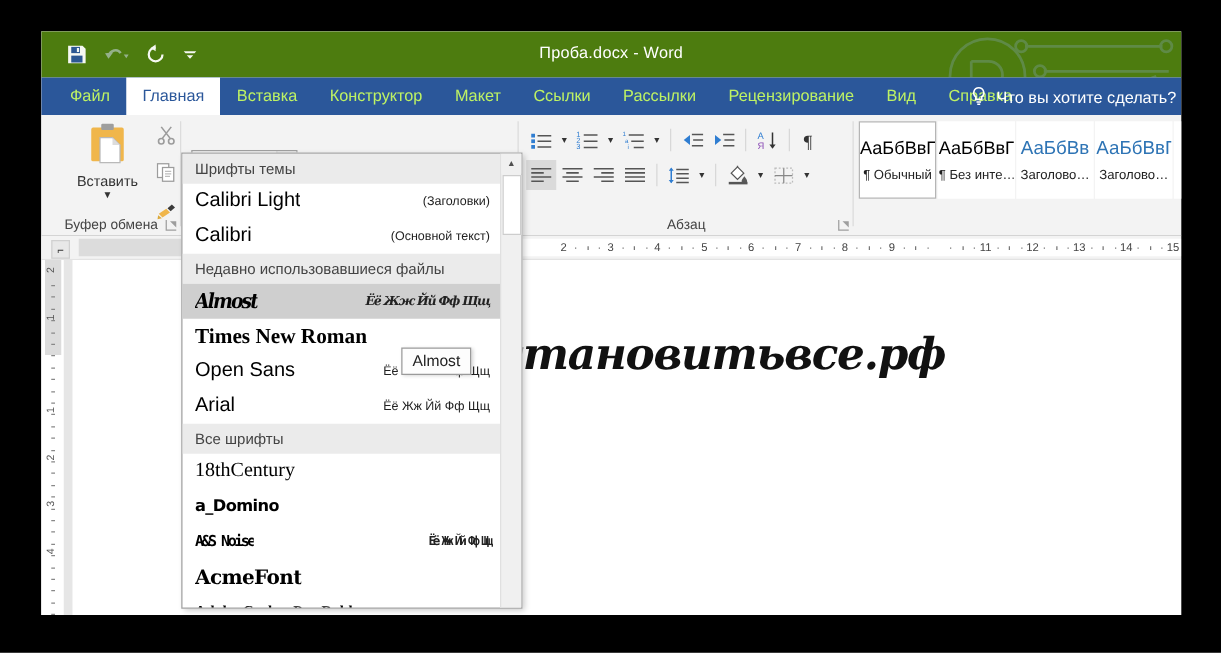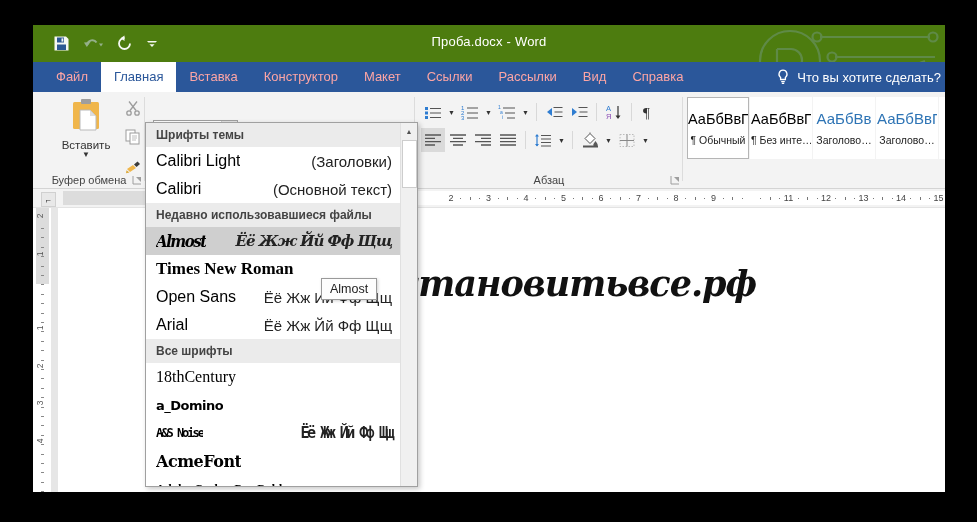--- a/index.html
+++ b/index.html
@@ -11,21 +11,21 @@
   .titlebar{position:relative;height:37px;background:#4d7c0f;overflow:hidden;}
   .qat{position:absolute;left:20px;top:0;height:37px;display:flex;align-items:center;gap:13px;}
   .qat .qicon{color:#fff;opacity:.95;display:flex;align-items:center;justify-content:center;cursor:pointer;}
   .qat .dim{opacity:.55;}
   .doctitle{position:absolute;left:0;right:0;top:9px;text-align:center;color:#fff;font-size:13px;letter-spacing:.2px;}
   .watermark{position:absolute;right:-10px;top:-6px;width:230px;height:80px;opacity:.28;}
 
   
   .tabstrip{position:relative;height:30px;background:#2b579a;}
   .tabs{display:flex;align-items:flex-end;height:30px;padding-left:10px;}
-  .tab{height:30px;line-height:30px;padding:0 13px;color:#fca5a5;font-size:13px;cursor:pointer;white-space:nowrap;}
+  .tab{height:30px;line-height:30px;padding:0 13px;color:#bef264;font-size:13px;cursor:pointer;white-space:nowrap;}
   .tab.active{background:#fff;color:#2b579a;}
   .tellme{position:absolute;right:0;top:0;height:30px;display:flex;align-items:center;gap:7px;color:#fff;font-size:13px;padding-right:4px;white-space:nowrap;}
   .bulb{width:14px;height:16px;display:block;}
 
   
   .ribbon{position:relative;height:96px;background:#f3f3f3;border-bottom:1px solid #d4d4d4;}
   .grp{position:absolute;top:0;height:96px;}
   .grplabel{position:absolute;bottom:2px;left:0;right:0;text-align:center;font-size:11px;color:#444;}
   .dialbtn{position:absolute;bottom:3px;right:3px;width:10px;height:10px;opacity:.6;}
   .sep{position:absolute;top:5px;width:1px;height:84px;background:#dcdcdc;}
@@ -90,25 +90,25 @@
   .vr-body{position:absolute;left:3px;width:13px;background:#fff;}
   .vr-ticks{position:absolute;left:0;top:0;width:18px;height:100%;font-size:8.5px;color:#555;}
   .vr-ticks span{position:absolute;left:5px;transform:translateY(-50%) rotate(-90deg);transform-origin:center;}
   .vr-ticks i{position:absolute;left:8px;width:3px;height:1px;background:#888;}
   .page{position:absolute;left:25px;top:0;right:0;bottom:0;background:#fff;}
   .pagetext{position:absolute;left:320px;top:55px;font-size:35px;color:#111;font-family:"DejaVu Serif",serif;font-style:italic;font-weight:700;letter-spacing:-1px;white-space:nowrap;}
 
   
   .fontdd{position:absolute;left:112px;top:97px;width:273px;height:365px;background:#fff;border:1px solid #a0a0a0;box-shadow:2px 2px 5px rgba(0,0,0,.22);z-index:40;box-sizing:border-box;display:flex;}
   .fontdd-list{flex:1;overflow:hidden;position:relative;}
-  .ddhead{height:24px;line-height:24px;padding-left:10px;font-size:12px;font-weight:bold;color:#444;background:#ebebeb;}
+  .ddhead{height:24px;line-height:24px;padding-left:10px;font-size:12px;font-weight:normal;color:#444;background:#ebebeb;}
   .ddrow{height:28px;display:flex;align-items:center;justify-content:space-between;padding:0 8px 0 10px;cursor:pointer;color:#000;}
   .ddrow.sel{background:#cfcfcf;}
   .ddrow .nm{white-space:nowrap;overflow:hidden;}
-  .ddrow .hint{font-size:15px;color:#222;white-space:nowrap;margin-left:8px;}
+  .ddrow .hint{font-size:10px;color:#222;white-space:nowrap;margin-left:8px;}
   .f-calibri-light{font-family:"Liberation Sans",sans-serif;font-size:16px;font-weight:300;}
   .f-calibri{font-family:"Liberation Sans",sans-serif;font-size:16px;}
   .f-almost{font-family:"DejaVu Serif",serif;font-size:15px;font-style:italic;font-weight:bold;letter-spacing:-1.5px;transform:scaleY(1.1);}
   .f-times{font-family:"Liberation Serif",serif;font-size:17px;font-weight:bold;}
   .f-opensans{font-family:"Liberation Sans",sans-serif;font-size:16px;}
   .f-arial{font-family:"Liberation Sans",sans-serif;font-size:16px;}
   .f-18th{font-family:"Liberation Serif",serif;font-size:16px;text-align:right;}
   .f-domino{font-family:"DejaVu Sans",sans-serif;font-size:13px;font-weight:bold;letter-spacing:-.5px;}
   .f-noise{font-family:"DejaVu Sans Mono",monospace;font-size:12px;font-weight:bold;letter-spacing:-2px;}
   .f-acme{font-family:"DejaVu Serif",serif;font-size:16px;font-weight:bold;letter-spacing:-.5px;}
@@ -174,20 +174,21 @@
 
   <div class="tabstrip">
     <div class="tabs">
       <div class="tab">Файл</div>
       <div class="tab active">Главная</div>
       <div class="tab">Вставка</div>
       <div class="tab">Конструктор</div>
       <div class="tab">Макет</div>
       <div class="tab">Ссылки</div>
       <div class="tab">Рассылки</div>
+      <div class="tab">Рецензирование</div>
       <div class="tab">Вид</div>
       <div class="tab">Справка</div>
     </div>
     <div class="tellme">
       <svg class="bulb" viewBox="0 0 14 16">
           <path fill="none" stroke="#fff" stroke-width="1.3" d="M7 1.2a4 4 0 0 0-2.4 7.2v2.1h4.8V8.4A4 4 0 0 0 7 1.2z"></path>
           <path stroke="#fff" stroke-width="1.3" d="M5.2 12.6h3.6M5.8 14.4h2.4"></path>
         </svg>
       <span>Что вы хотите сделать?</span>
     </div>

